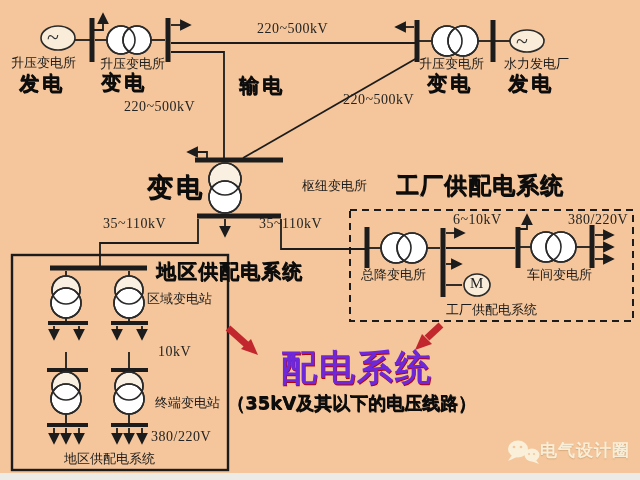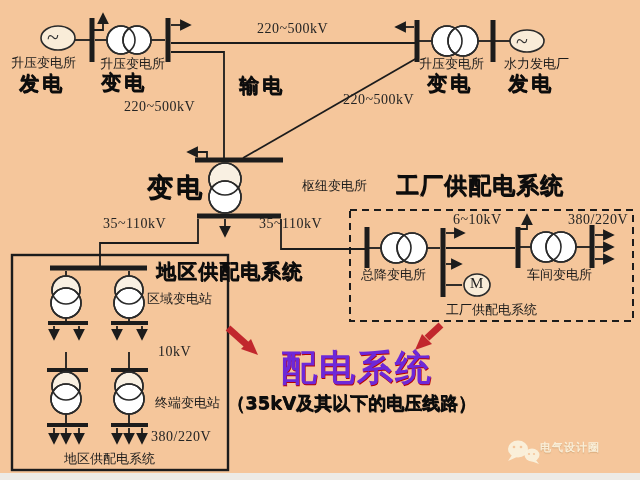--- a/index.html
+++ b/index.html
@@ -48,22 +48,22 @@
   [data-name="kv-label-380-factory"]{left:568px;top:212px;}
   [data-name="main-stepdown-label"]{left:361px;top:268px;}
   [data-name="workshop-substation-label"]{left:527px;top:268px;}
   [data-name="factory-caption"]{left:446px;top:303px;}
   [data-name="distribution-title"]{left:281px;top:348px;font-size:36px;letter-spacing:2px;color:#6d28d9;text-shadow:0.6px 0.6px 0 #b80000;}
   [data-name="distribution-subtitle"]{left:227px;top:369px;font-size:18px;letter-spacing:0;margin-top:24px;}
   [data-name="generator-tilde-left"]{left:47px;top:25px;font-size:22px;color:#333;}
   [data-name="generator-tilde-right"]{left:516px;top:29px;font-size:22px;color:#333;}
   [data-name="motor-letter"]{left:470px;top:275px;font-size:15px;color:#222;}
   [data-name="watermark-text"]{
-    left:540px;top:442px;font-size:11px;font-weight:bold;letter-spacing:1px;
-    font-family:Liberation Mono, monospace;
+    left:540px;top:442px;font-size:17px;font-weight:bold;letter-spacing:1px;
+    font-family:Liberation Sans, sans-serif;
     color:rgba(250,241,220,0.95);text-shadow:0 1px 1px rgba(160,120,70,0.35);text-align:center;
   }
 </style>
 </head>
 <body>
 
 <div id="screen" data-name="power-system-diagram">
 
   <svg id="diagram" width="640" height="480" viewBox="0 0 640 480" data-name="oneline-diagram-canvas">
     <defs>

